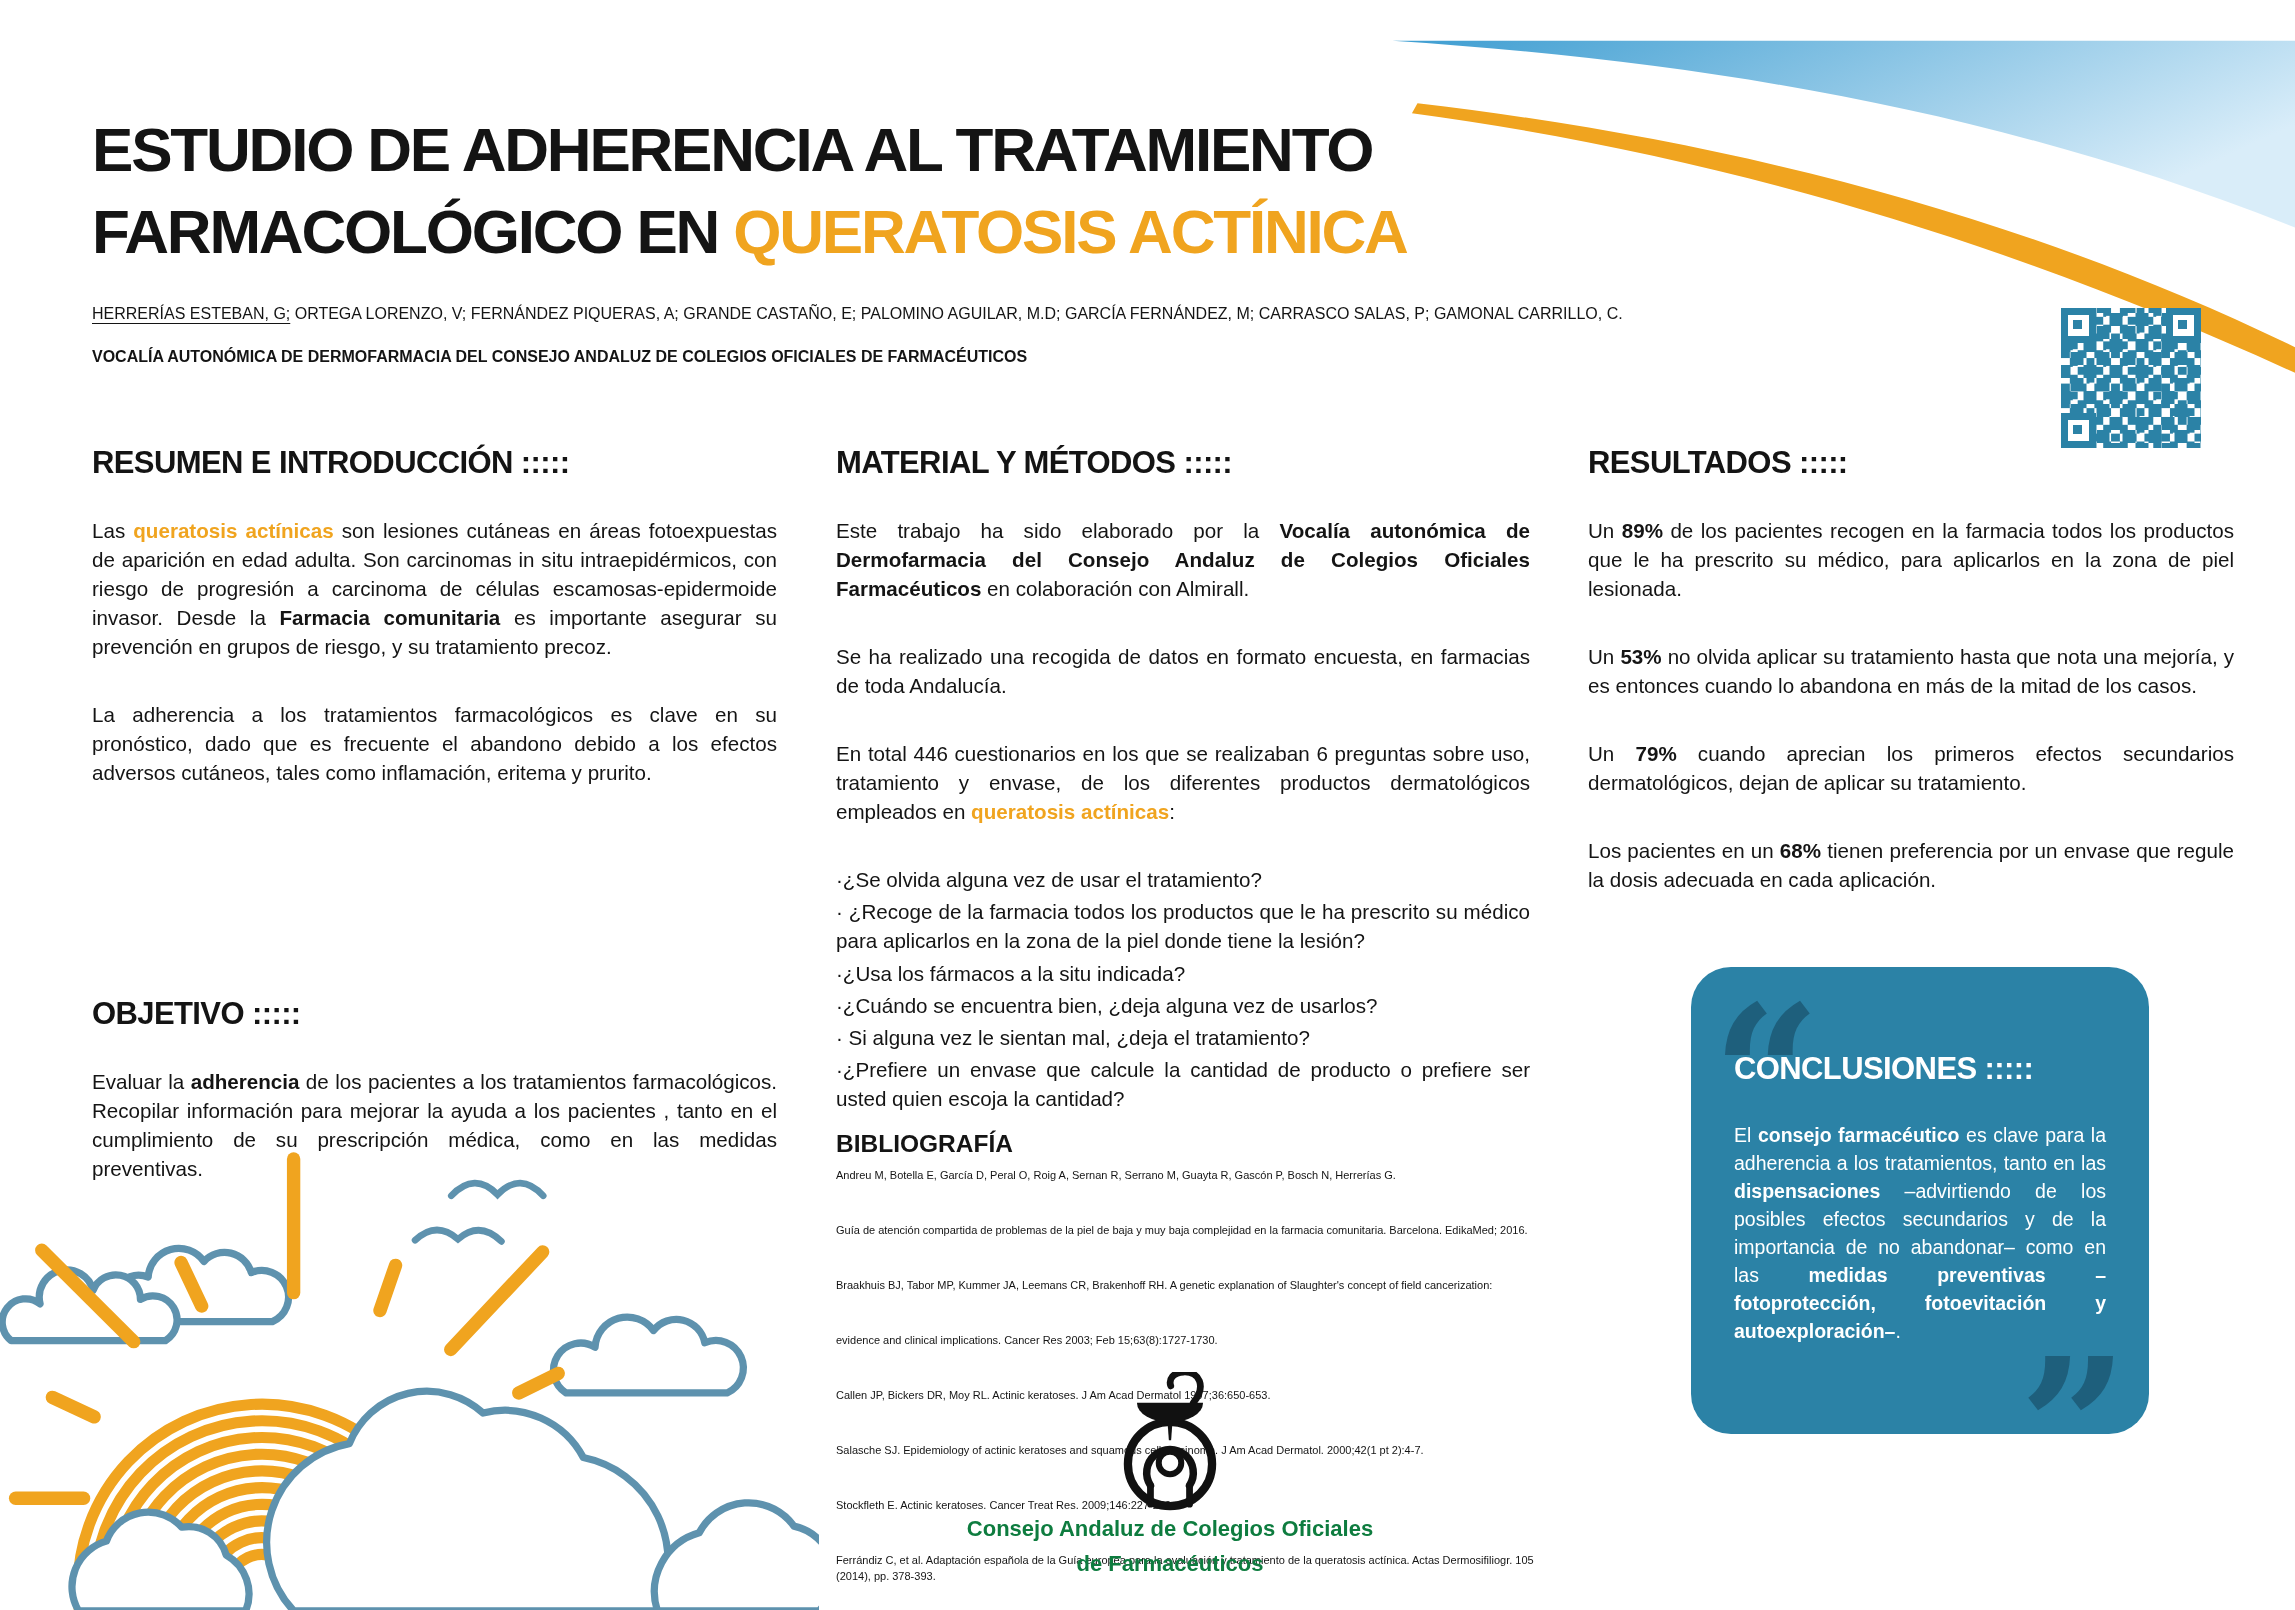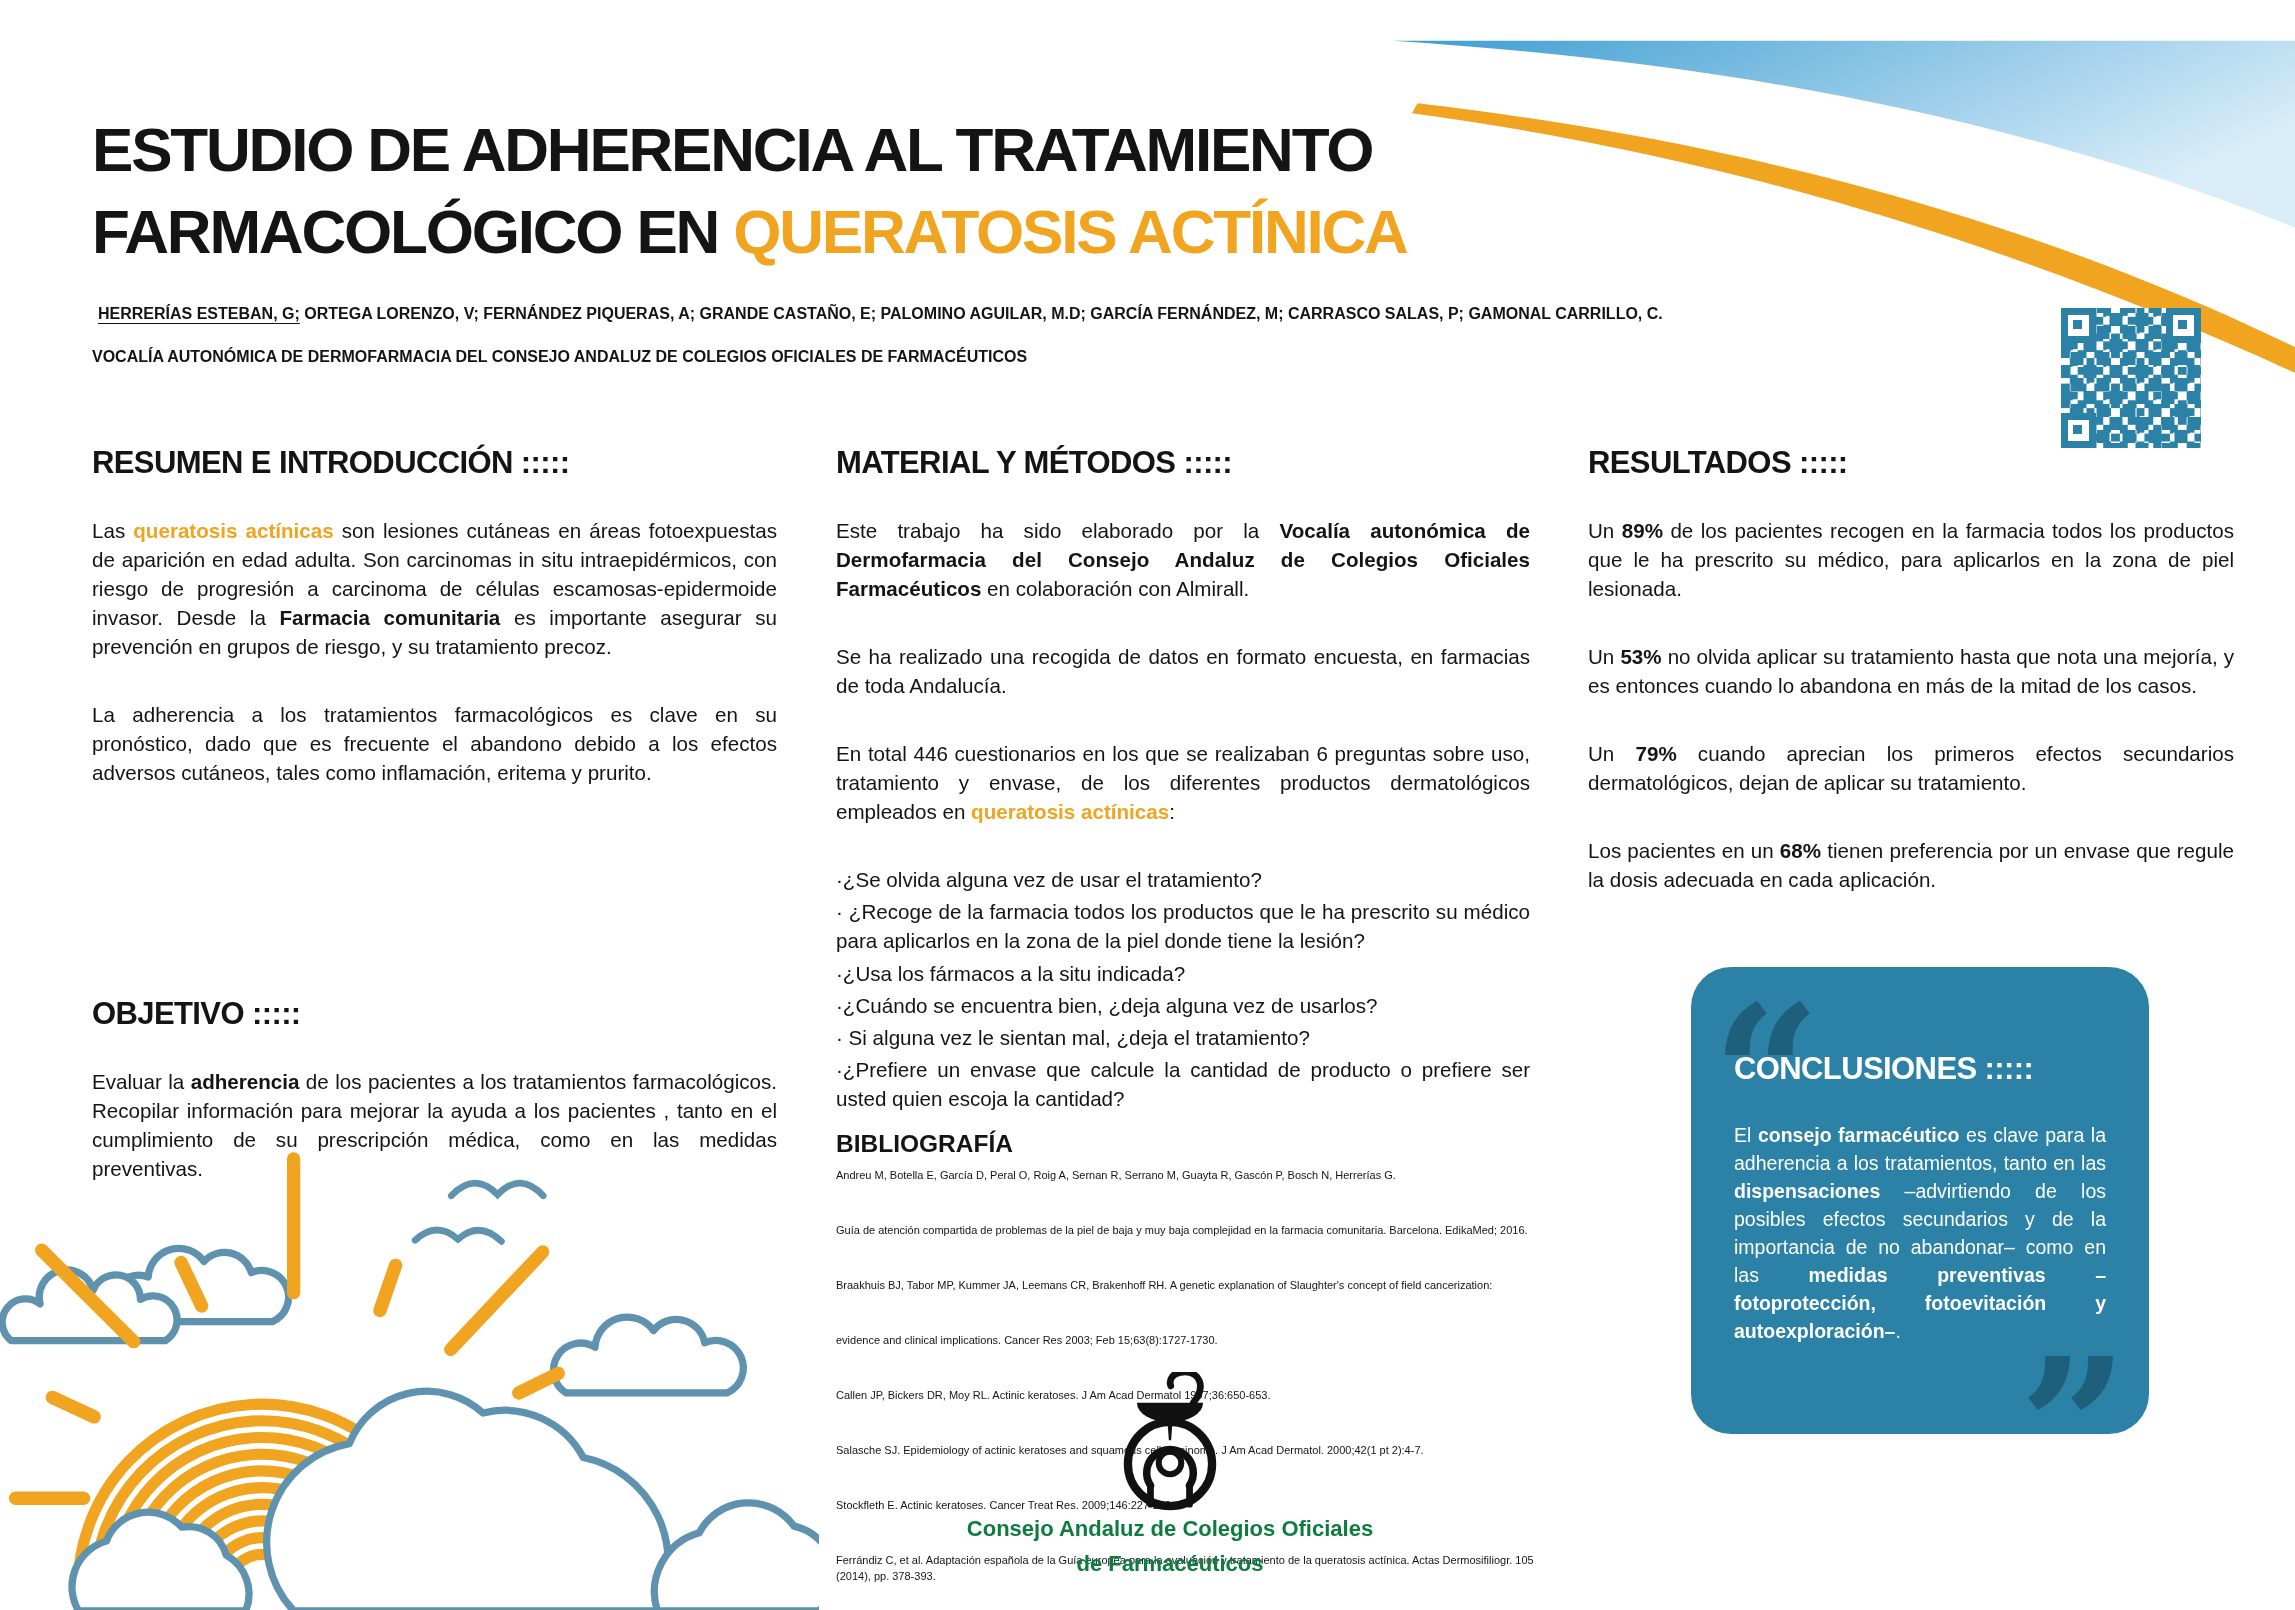--- a/index.html
+++ b/index.html
@@ -14,21 +14,21 @@
   html,body{background:#fff;}
   body{width:2295px;height:1611px;position:relative;overflow:hidden;
        font-family:"Liberation Sans",sans-serif;color:var(--ink);}
   .abs{position:absolute;}
 
   
   .swoosh{left:1359px;top:35px;width:936px;height:357px;}
   .title{left:92px;top:109px;width:1337px;font-weight:bold;font-size:62px;
          line-height:82px;letter-spacing:-2.2px;color:var(--ink);white-space:nowrap;}
   .title .accent{color:var(--orange);}
-  .authors{left:98px;top:305px;width:1894px;font-size:16px;font-weight:bold;letter-spacing:0px;}
+  .authors{left:92px;top:305px;width:1894px;font-size:16px;font-weight:normal;letter-spacing:0px;}
   .authors .lead{text-decoration:underline;text-underline-offset:3.9px;}
   .affiliation{left:92px;top:348px;width:1671px;font-size:16px;font-weight:bold;}
 
   
   .qr{left:2061px;top:308px;width:140px;height:140px;background-color:#fff;
       background-image:
         conic-gradient(var(--teal) 0 25%, transparent 0 50%, var(--teal) 0 75%, transparent 0),
         conic-gradient(var(--teal) 0 25%, transparent 0 50%, var(--teal) 0 75%, transparent 0);
       background-size:16.7px 16.7px,26px 26px;background-position:0 0,9.5px 5px;}
   .qr-finder{position:absolute;width:35px;height:35px;border:7.8px solid var(--teal);background:#fff;}

